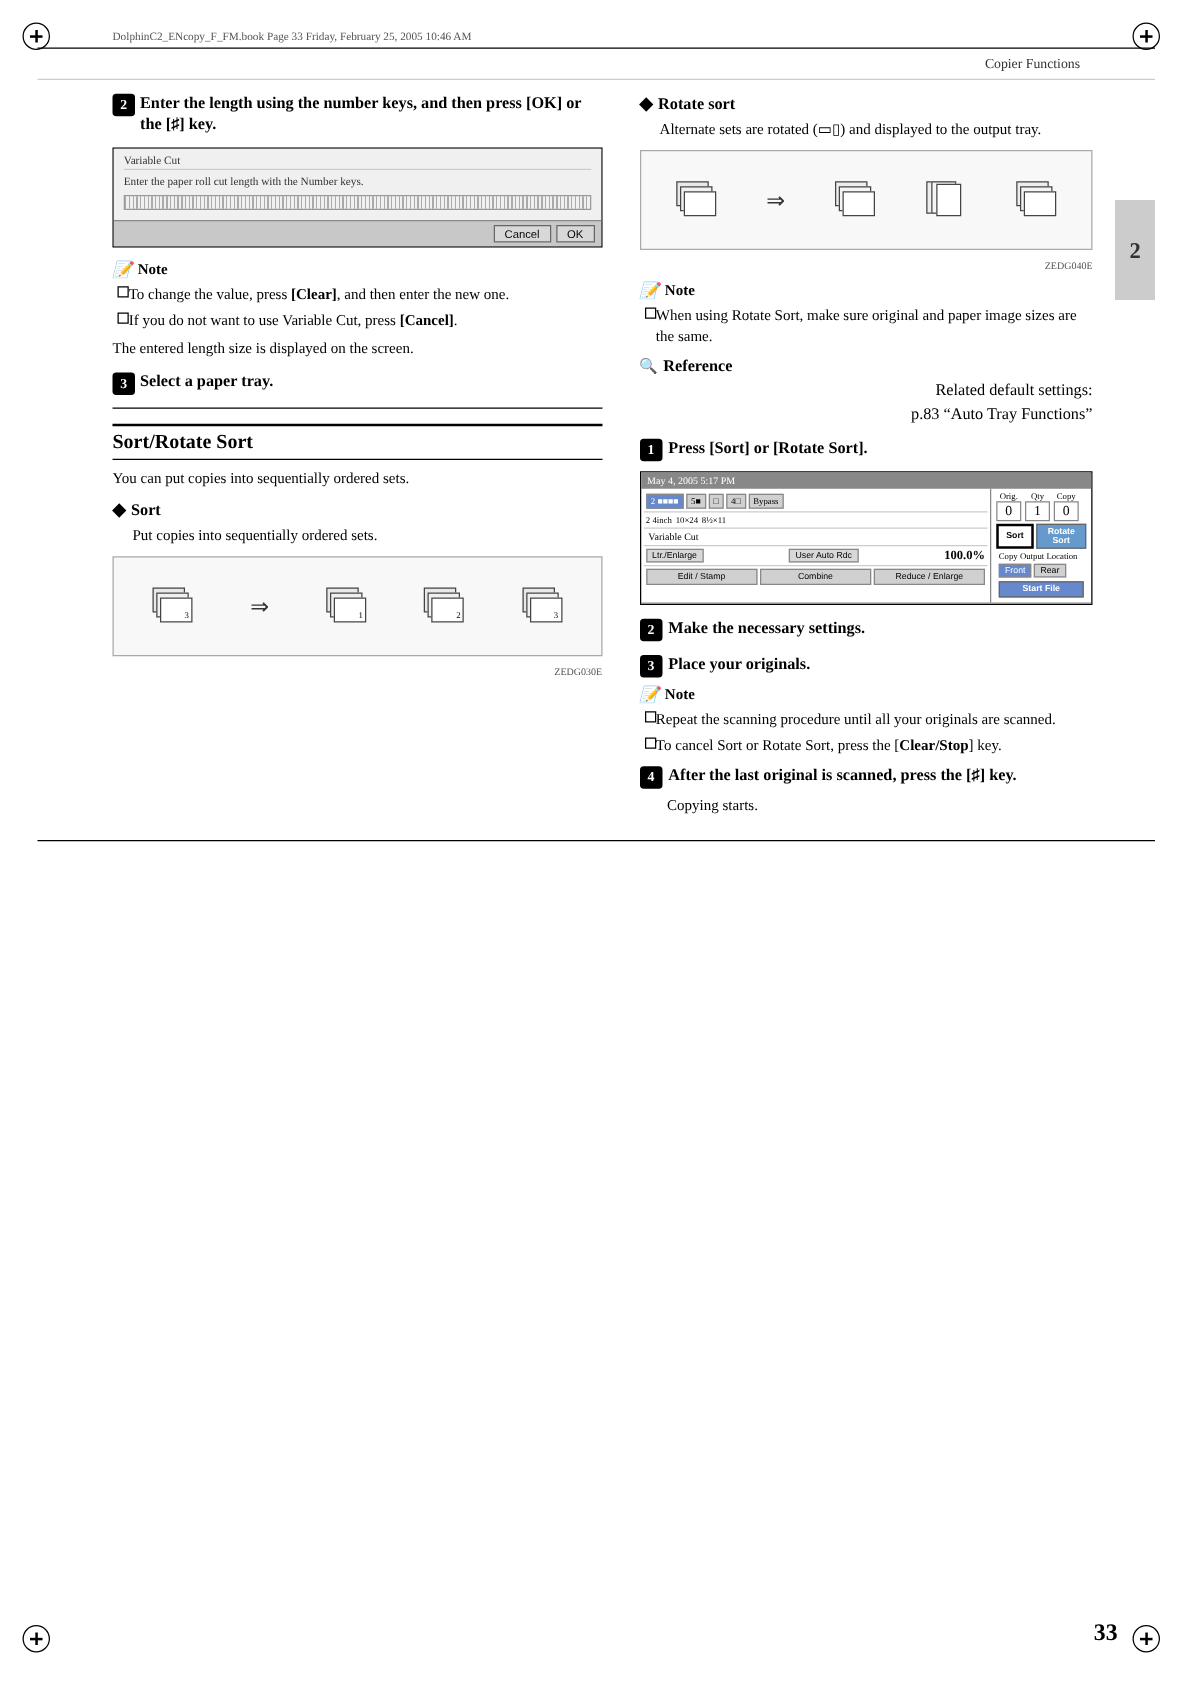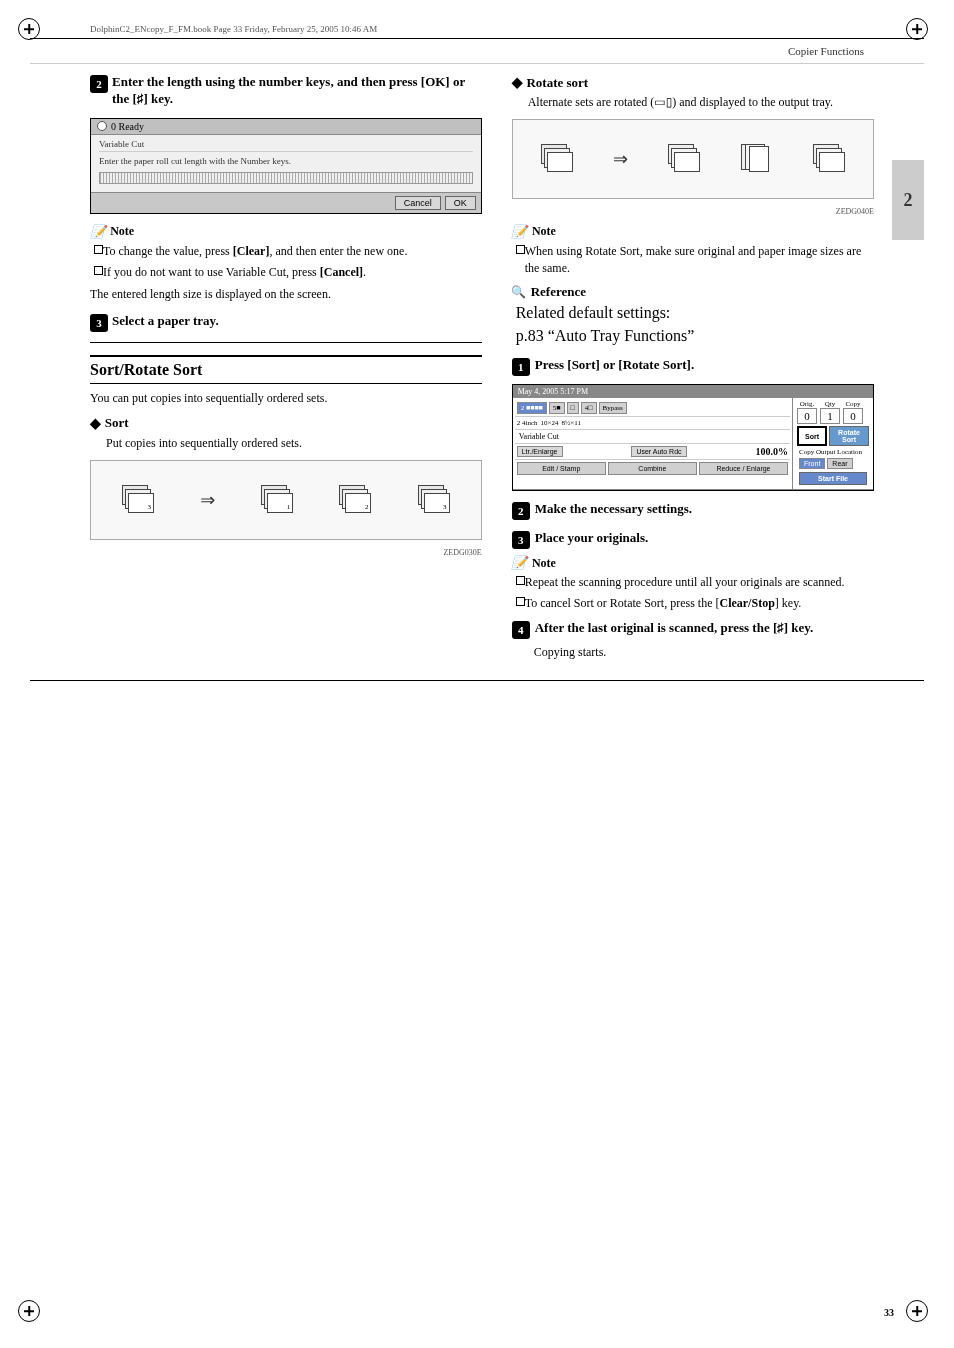--- a/index.html
+++ b/index.html
@@ -545,21 +545,21 @@
     .loc-btn.active {
       background: #6688cc;
       color: #fff;
     }
 
     
     .page-footer {
       position: absolute;
       bottom: 30px;
       right: 60px;
-      font-size: 10px;
+      font-size: 19px;
       font-weight: bold;
     }
 
     
     .bottom-line {
       border-top: 1px solid #000;
       margin: 0 30px;
       margin-top: 10px;
     }
 
@@ -574,23 +574,24 @@
       font-size: 13px;
       font-weight: bold;
       margin-bottom: 2px;
     }
 
     .ref-icon {
       font-size: 12px;
     }
 
     .reference-text {
-      font-size: 16px;
+      font-size: 13px;
       line-height: 1.4;
       padding-left: 4px;
+      text-align: right;
     }
 
     .step-inline {
       display: flex;
       align-items: flex-start;
       gap: 5px;
       margin: 10px 0 6px 0;
     }
 
     .separator-line {
@@ -633,24 +634,20 @@
   <div class="main-content">
 
     <div class="left-column">
 
       <div class="step-header">
         <div class="step-number">2</div>
         <div class="step-text">Enter the length using the number keys, and then press [OK] or the [♯] key.</div>
       </div>
 
       <div class="ui-box">
-        <div class="ui-box-titlebar">
-          <span class="ui-ready-icon"></span>
-          <span>0 Ready</span>
-        </div>
         <div class="ui-box-content">
           <div class="ui-box-subtitle">Variable Cut</div>
           <div class="ui-box-instruction">Enter the paper roll cut length with the Number keys.</div>
           <div class="ui-scroll-area"></div>
         </div>
         <div class="ui-bottom-bar">
           <button class="ui-btn">Cancel</button>
           <button class="ui-btn">OK</button>
         </div>
       </div>

